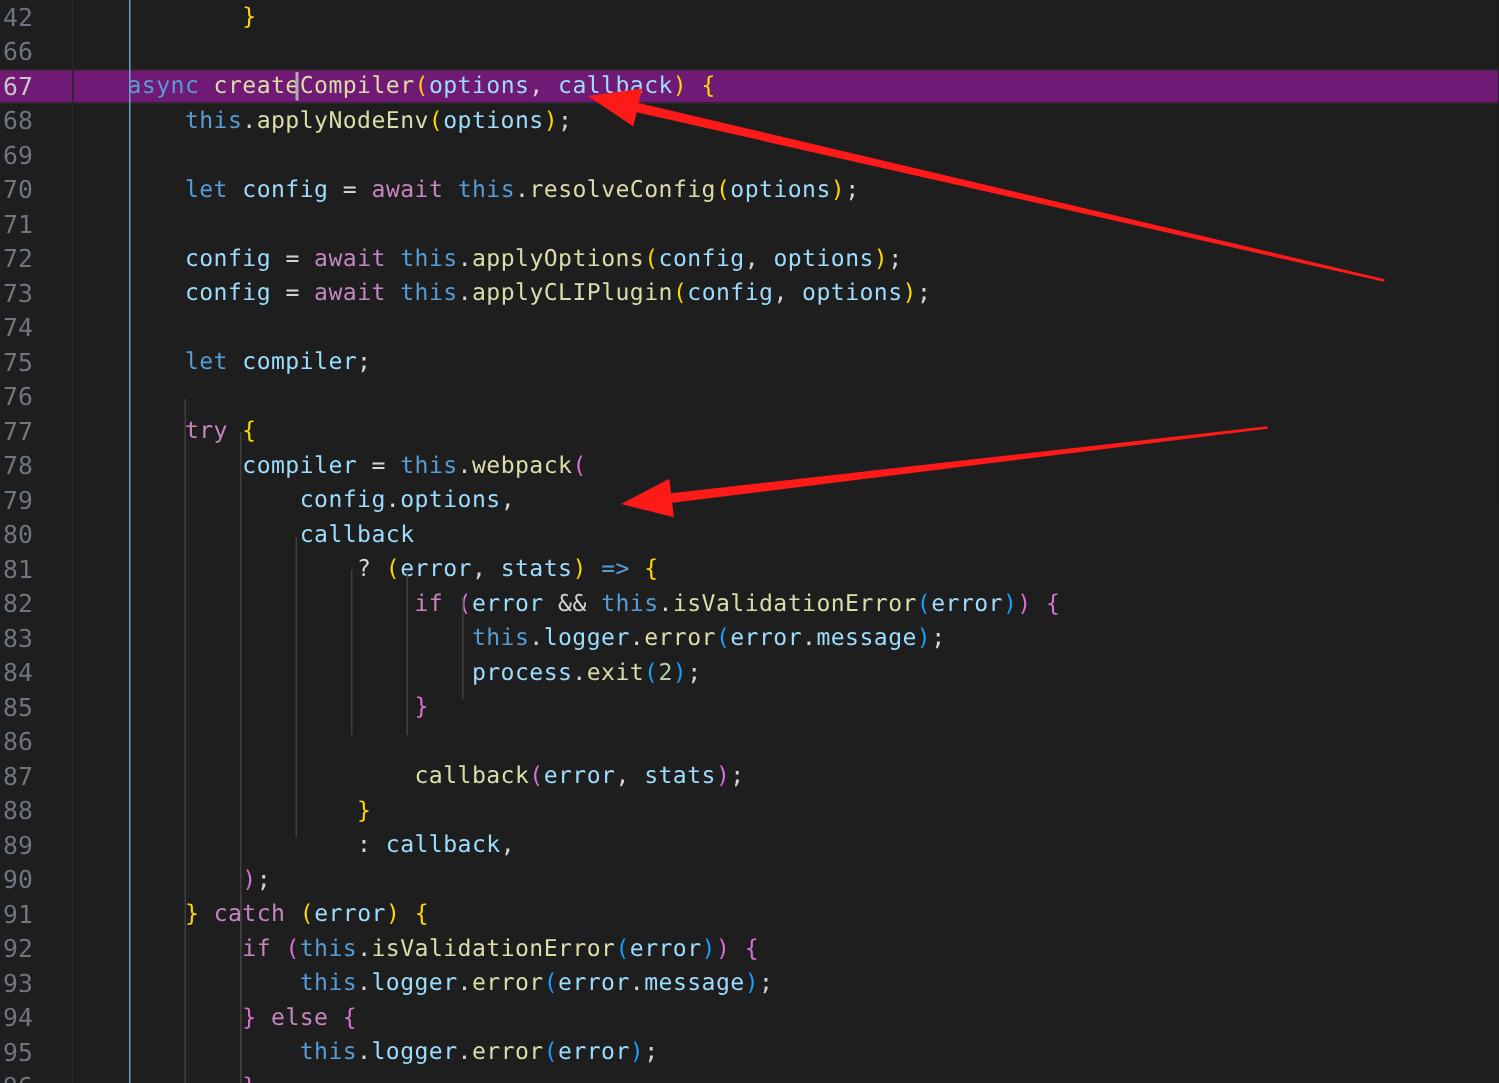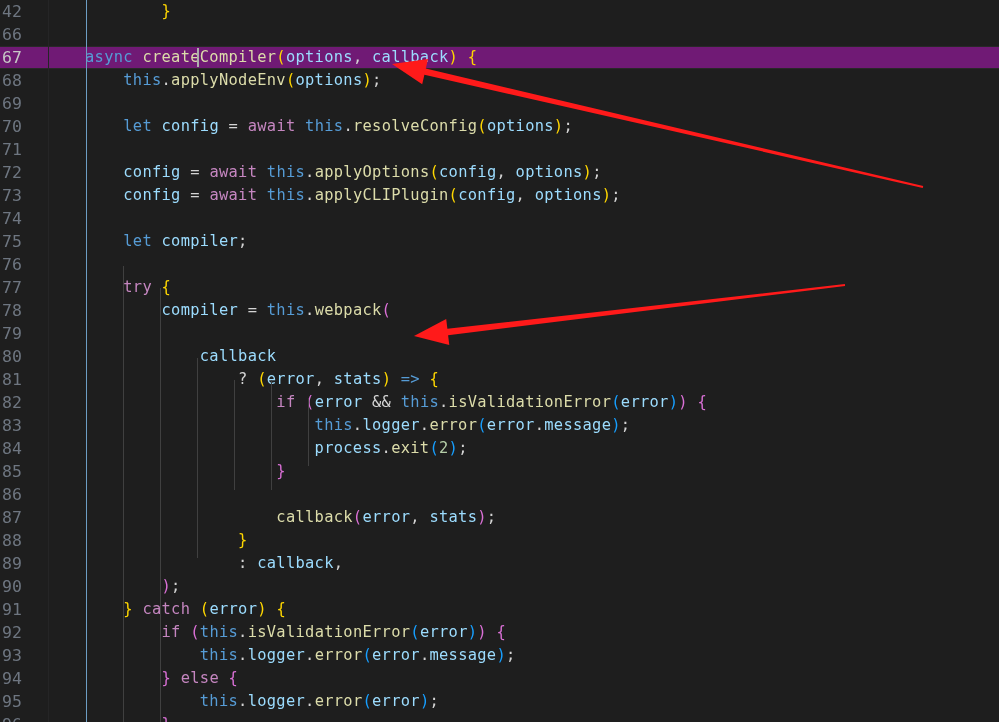--- a/index.html
+++ b/index.html
@@ -82,21 +82,21 @@
       <div class="row" style="top: 92px; position: absolute; left: 0px; width: 886px;"><span class="ln">69</span><span class="code"></span></div>
       <div class="row" style="top: 115px; position: absolute; left: 0px; width: 999px;"><span class="ln">70</span><span class="code"><span class="plain">    </span><span class="kw">let</span><span class="plain"> </span><span class="var">config</span><span class="plain"> </span><span class="op">=</span><span class="plain"> </span><span class="ctl">await</span><span class="plain"> </span><span class="kw">this</span><span class="plain">.</span><span class="fn">resolveConfig</span><span class="b1">(</span><span class="var">options</span><span class="b1">)</span><span class="plain">;</span></span></div>
       <div class="row" style="top: 138px; position: absolute; left: 0px; width: 999px;"><span class="ln">71</span><span class="code"></span></div>
       <div class="row" style="top: 161px; position: absolute; left: 0px; width: 999px;"><span class="ln">72</span><span class="code"><span class="plain">    </span><span class="var">config</span><span class="plain"> </span><span class="op">=</span><span class="plain"> </span><span class="ctl">await</span><span class="plain"> </span><span class="kw">this</span><span class="plain">.</span><span class="fn">applyOptions</span><span class="b1">(</span><span class="var">config</span><span class="plain">, </span><span class="var">options</span><span class="b1">)</span><span class="plain">;</span></span></div>
       <div class="row" style="top: 184px; position: absolute; left: 0px; width: 999px;"><span class="ln">73</span><span class="code"><span class="plain">    </span><span class="var">config</span><span class="plain"> </span><span class="op">=</span><span class="plain"> </span><span class="ctl">await</span><span class="plain"> </span><span class="kw">this</span><span class="plain">.</span><span class="fn">applyCLIPlugin</span><span class="b1">(</span><span class="var">config</span><span class="plain">, </span><span class="var">options</span><span class="b1">)</span><span class="plain">;</span></span></div>
       <div class="row" style="top: 207px; position: absolute; left: 0px; width: 999px;"><span class="ln">74</span><span class="code"></span></div>
       <div class="row" style="top: 230px; position: absolute; left: 0px; width: 999px;"><span class="ln">75</span><span class="code"><span class="plain">    </span><span class="kw">let</span><span class="plain"> </span><span class="var">compiler</span><span class="plain">;</span></span></div>
       <div class="row" style="top: 253px; position: absolute; left: 0px; width: 999px;"><span class="ln">76</span><span class="code"></span></div>
       <div class="row" style="top: 276px; position: absolute; left: 0px; width: 999px;"><span class="ln">77</span><span class="code"><span class="plain">    </span><span class="ctl">try</span><span class="plain"> </span><span class="b1">{</span></span></div>
       <div class="row" style="top: 299px; position: absolute; left: 0px; width: 999px;"><span class="ln">78</span><span class="code"><span class="plain">        </span><span class="var">compiler</span><span class="plain"> </span><span class="op">=</span><span class="plain"> </span><span class="kw">this</span><span class="plain">.</span><span class="fn">webpack</span><span class="b2">(</span></span></div>
-      <div class="row" style="top: 322px; position: absolute; left: 0px; width: 999px;"><span class="ln">79</span></div>
+      <div class="row" style="top: 322px; position: absolute; left: 0px; width: 999px;"><span class="ln">79</span><span class="code"><span class="plain">            </span><span class="var">config</span><span class="plain">.</span><span class="var">options</span><span class="plain">,</span></span></div>
       <div class="row" style="top: 345px; position: absolute; left: 0px; width: 999px;"><span class="ln">80</span><span class="code"><span class="plain">            </span><span class="var">callback</span></span></div>
       <div class="row" style="top: 368px; position: absolute; left: 0px; width: 999px;"><span class="ln">81</span><span class="code"><span class="plain">                </span><span class="op">?</span><span class="plain"> </span><span class="b1">(</span><span class="var">error</span><span class="plain">, </span><span class="var">stats</span><span class="b1">)</span><span class="plain"> </span><span class="kw">=&gt;</span><span class="plain"> </span><span class="b1">{</span></span></div>
       <div class="row" style="top: 391px; position: absolute; left: 0px; width: 999px;"><span class="ln">82</span><span class="code"><span class="plain">                    </span><span class="ctl">if</span><span class="plain"> </span><span class="b2">(</span><span class="var">error</span><span class="plain"> </span><span class="op">&amp;&amp;</span><span class="plain"> </span><span class="kw">this</span><span class="plain">.</span><span class="fn">isValidationError</span><span class="b3">(</span><span class="var">error</span><span class="b3">)</span><span class="b2">)</span><span class="plain"> </span><span class="b2">{</span></span></div>
       <div class="row" style="top: 414px; position: absolute; left: 0px; width: 999px;"><span class="ln">83</span><span class="code"><span class="plain">                        </span><span class="kw">this</span><span class="plain">.</span><span class="var">logger</span><span class="plain">.</span><span class="fn">error</span><span class="b3">(</span><span class="var">error</span><span class="plain">.</span><span class="var">message</span><span class="b3">)</span><span class="plain">;</span></span></div>
       <div class="row" style="top: 437px; position: absolute; left: 0px; width: 999px;"><span class="ln">84</span><span class="code"><span class="plain">                        </span><span class="var">process</span><span class="plain">.</span><span class="fn">exit</span><span class="b3">(</span><span class="num">2</span><span class="b3">)</span><span class="plain">;</span></span></div>
       <div class="row" style="top: 460px; position: absolute; left: 0px; width: 999px;"><span class="ln">85</span><span class="code"><span class="plain">                    </span><span class="b2">}</span></span></div>
       <div class="row" style="top: 483px; position: absolute; left: 0px; width: 999px;"><span class="ln">86</span><span class="code"></span></div>
       <div class="row" style="top: 506px; position: absolute; left: 0px; width: 931px; padding-left: 28px;"><span class="ln">87</span><span class="code"><span class="plain">                    </span><span class="fn">callback</span><span class="b2">(</span><span class="var">error</span><span class="plain">, </span><span class="var">stats</span><span class="b2">)</span><span class="plain">;</span></span></div>
       <div class="row" style="top: 529px; position: absolute; left: 0px; width: 999px;"><span class="ln">88</span><span class="code"><span class="plain">                </span><span class="b1">}</span></span></div>
       <div class="row" style="top: 552px; position: absolute; left: 0px; width: 999px;"><span class="ln">89</span><span class="code"><span class="plain">                </span><span class="op">:</span><span class="plain"> </span><span class="var">callback</span><span class="plain">,</span></span></div>

